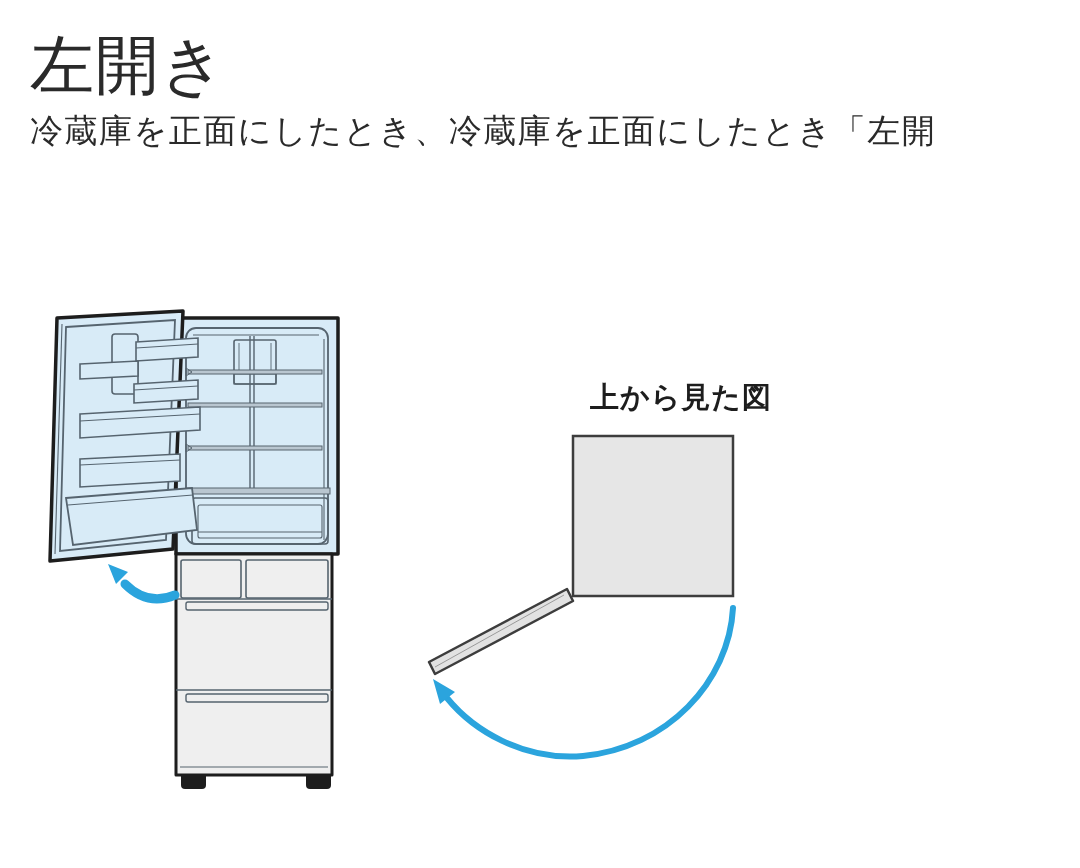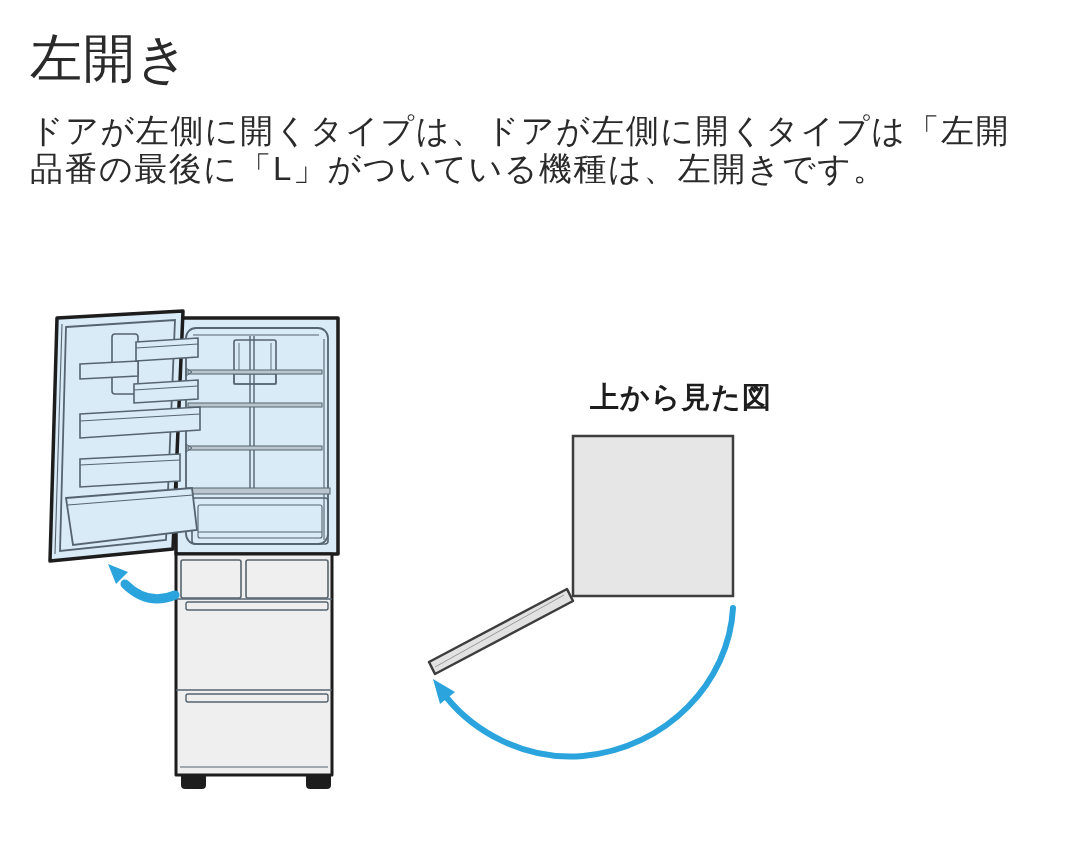--- a/index.html
+++ b/index.html
@@ -13,21 +13,21 @@
     --c-topview-outline:#3d3d3d;
     --c-shelf-band:#b9c6d0;
   }
   html,body{margin:0;padding:0;}
   body{
     width:1080px;height:868px;background:#ffffff;position:relative;overflow:hidden;
     font-family:"Liberation Sans","DejaVu Sans",sans-serif;color:var(--c-text);
   }
   .page-title{
     position:absolute;left:30px;top:30px;margin:0;
-    font-size:52px;font-weight:400;line-height:1.1;letter-spacing:1px;color:var(--c-text);
+    font-size:64px;font-weight:400;line-height:1.1;letter-spacing:1px;color:var(--c-text);
   }
   .body-text{
     position:absolute;left:30px;top:112px;width:1030px;
     font-size:33px;line-height:38px;letter-spacing:1.5px;color:var(--c-text);
   }
   .body-text .line{white-space:nowrap;}
   .fridge-svg{position:absolute;left:40px;top:302px;width:310px;height:500px;}
   .topview-label{
     position:absolute;left:590px;top:378px;
     font-size:29px;font-weight:700;letter-spacing:1px;color:var(--c-outline-dark);white-space:nowrap;
@@ -49,22 +49,21 @@
   .f-tvdoor{fill:#e2e2e2;}
 </style>
 </head>
 <body>
 
 <div>
 
   <h1 class="page-title">左開き</h1>
 
   <div class="body-text">
-    <div class="line">ドアが左側に開くタイプは、ドアが左側に開くタイプは「左開</div>
-    <div class="line">品番の最後に「L」がついている機種は、左開きです。</div>
+    <div class="line">冷蔵庫を正面にしたとき、冷蔵庫を正面にしたとき「左開</div>
   </div>
 
   <svg class="fridge-svg" viewBox="0 0 310 500">
 
     <g>
       <rect x="136" y="16" width="162" height="236" class="f-blue s-dark" stroke-width="3.5" stroke-linejoin="round"></rect>
       <rect x="146" y="26" width="142" height="216" rx="10" class="f-none s-det" stroke-width="1.8"></rect>
       <path d="M153 33 H279 M284 37 V238" class="f-none s-det" stroke-width="1.1"></path>
 
       <path d="M210 34 V186 M214 34 V186" class="f-none s-det" stroke-width="1.4"></path>

